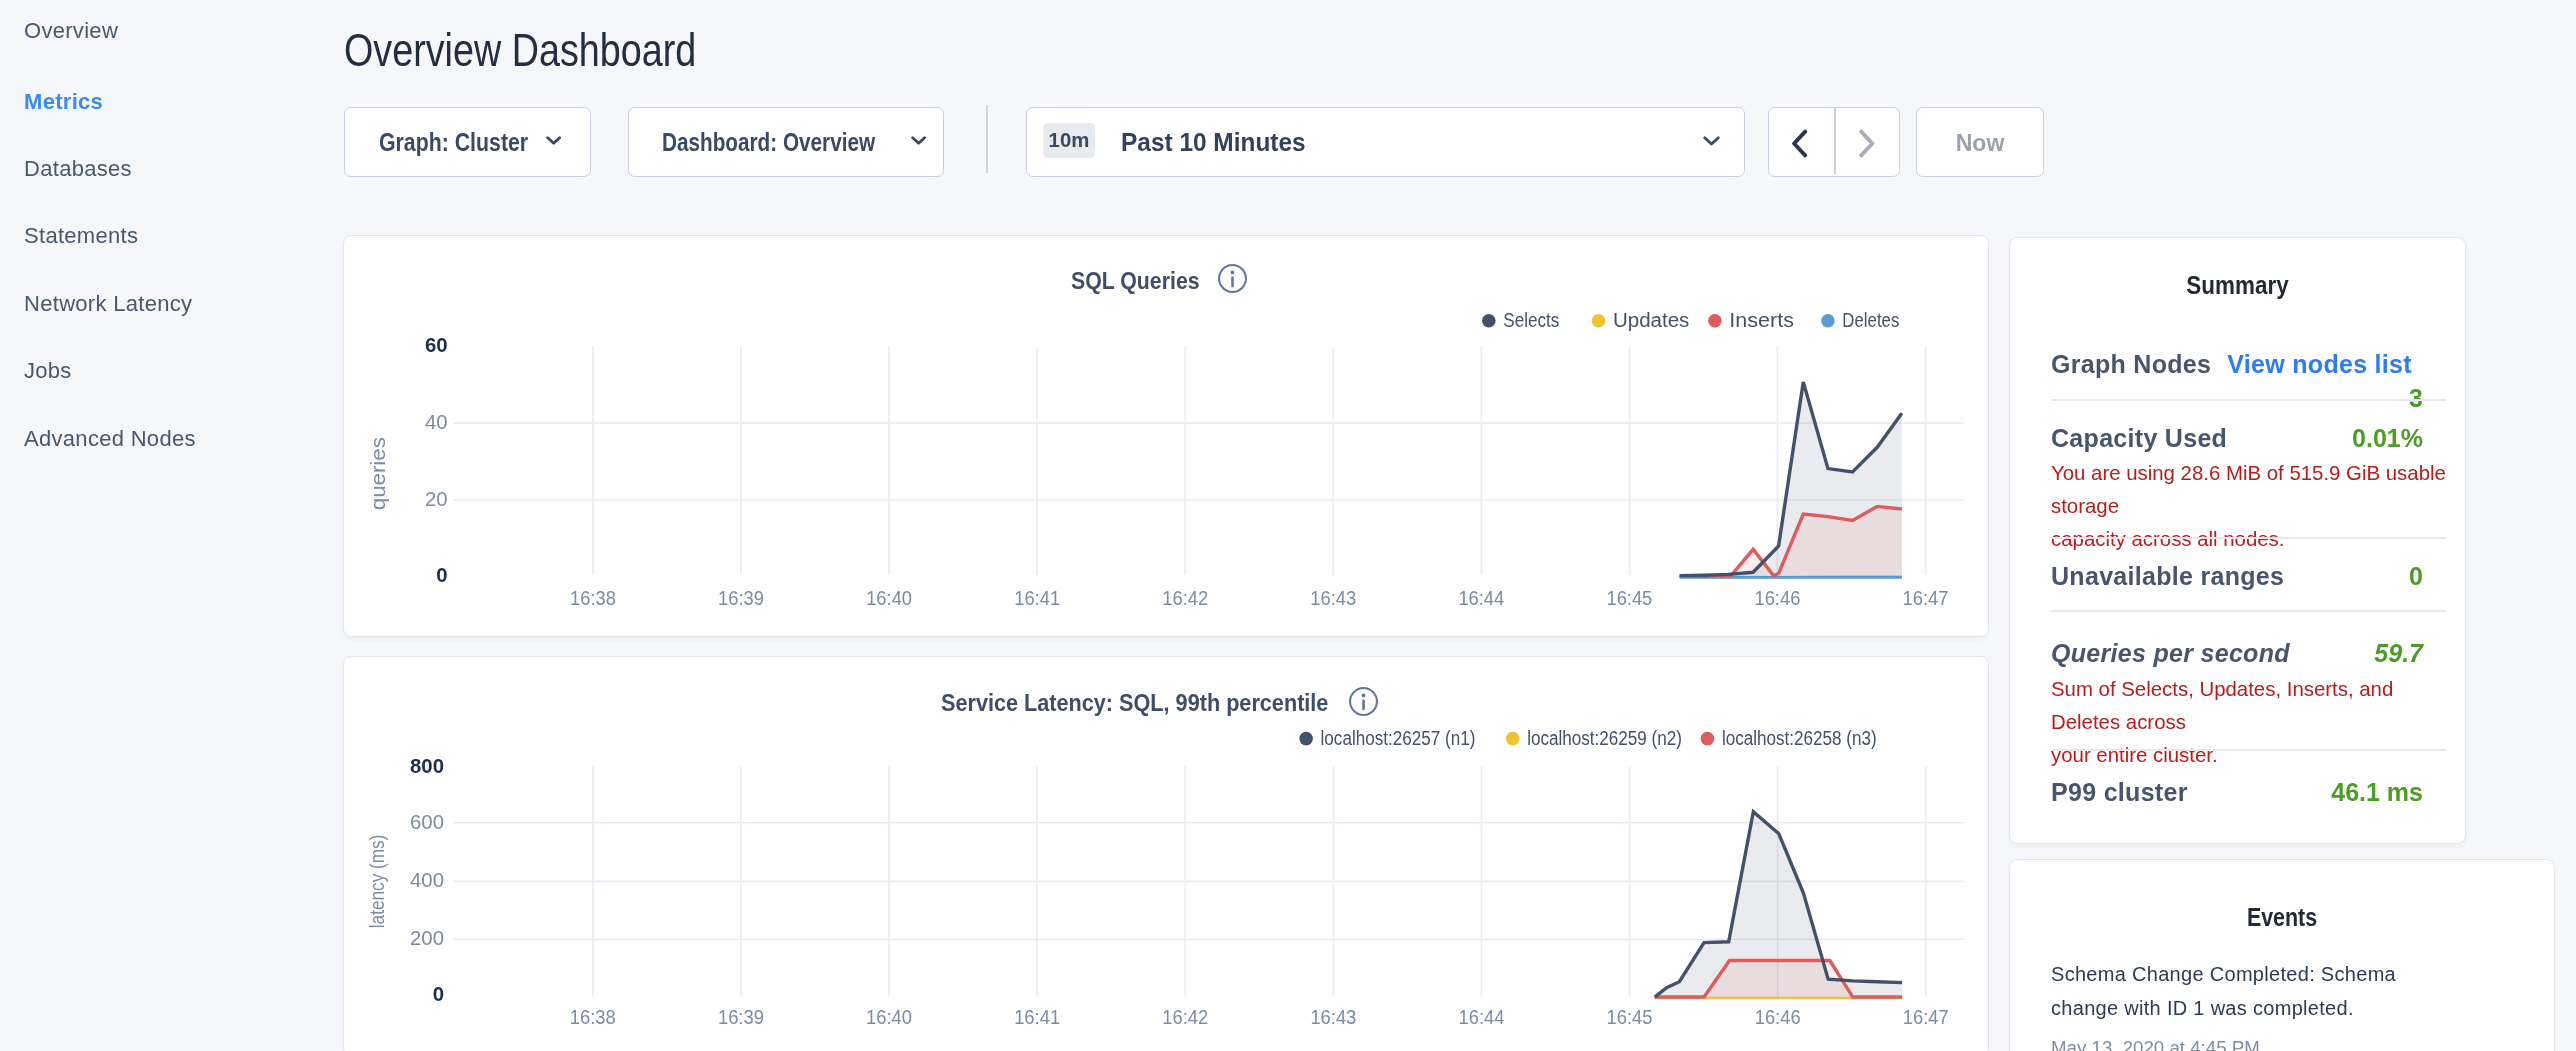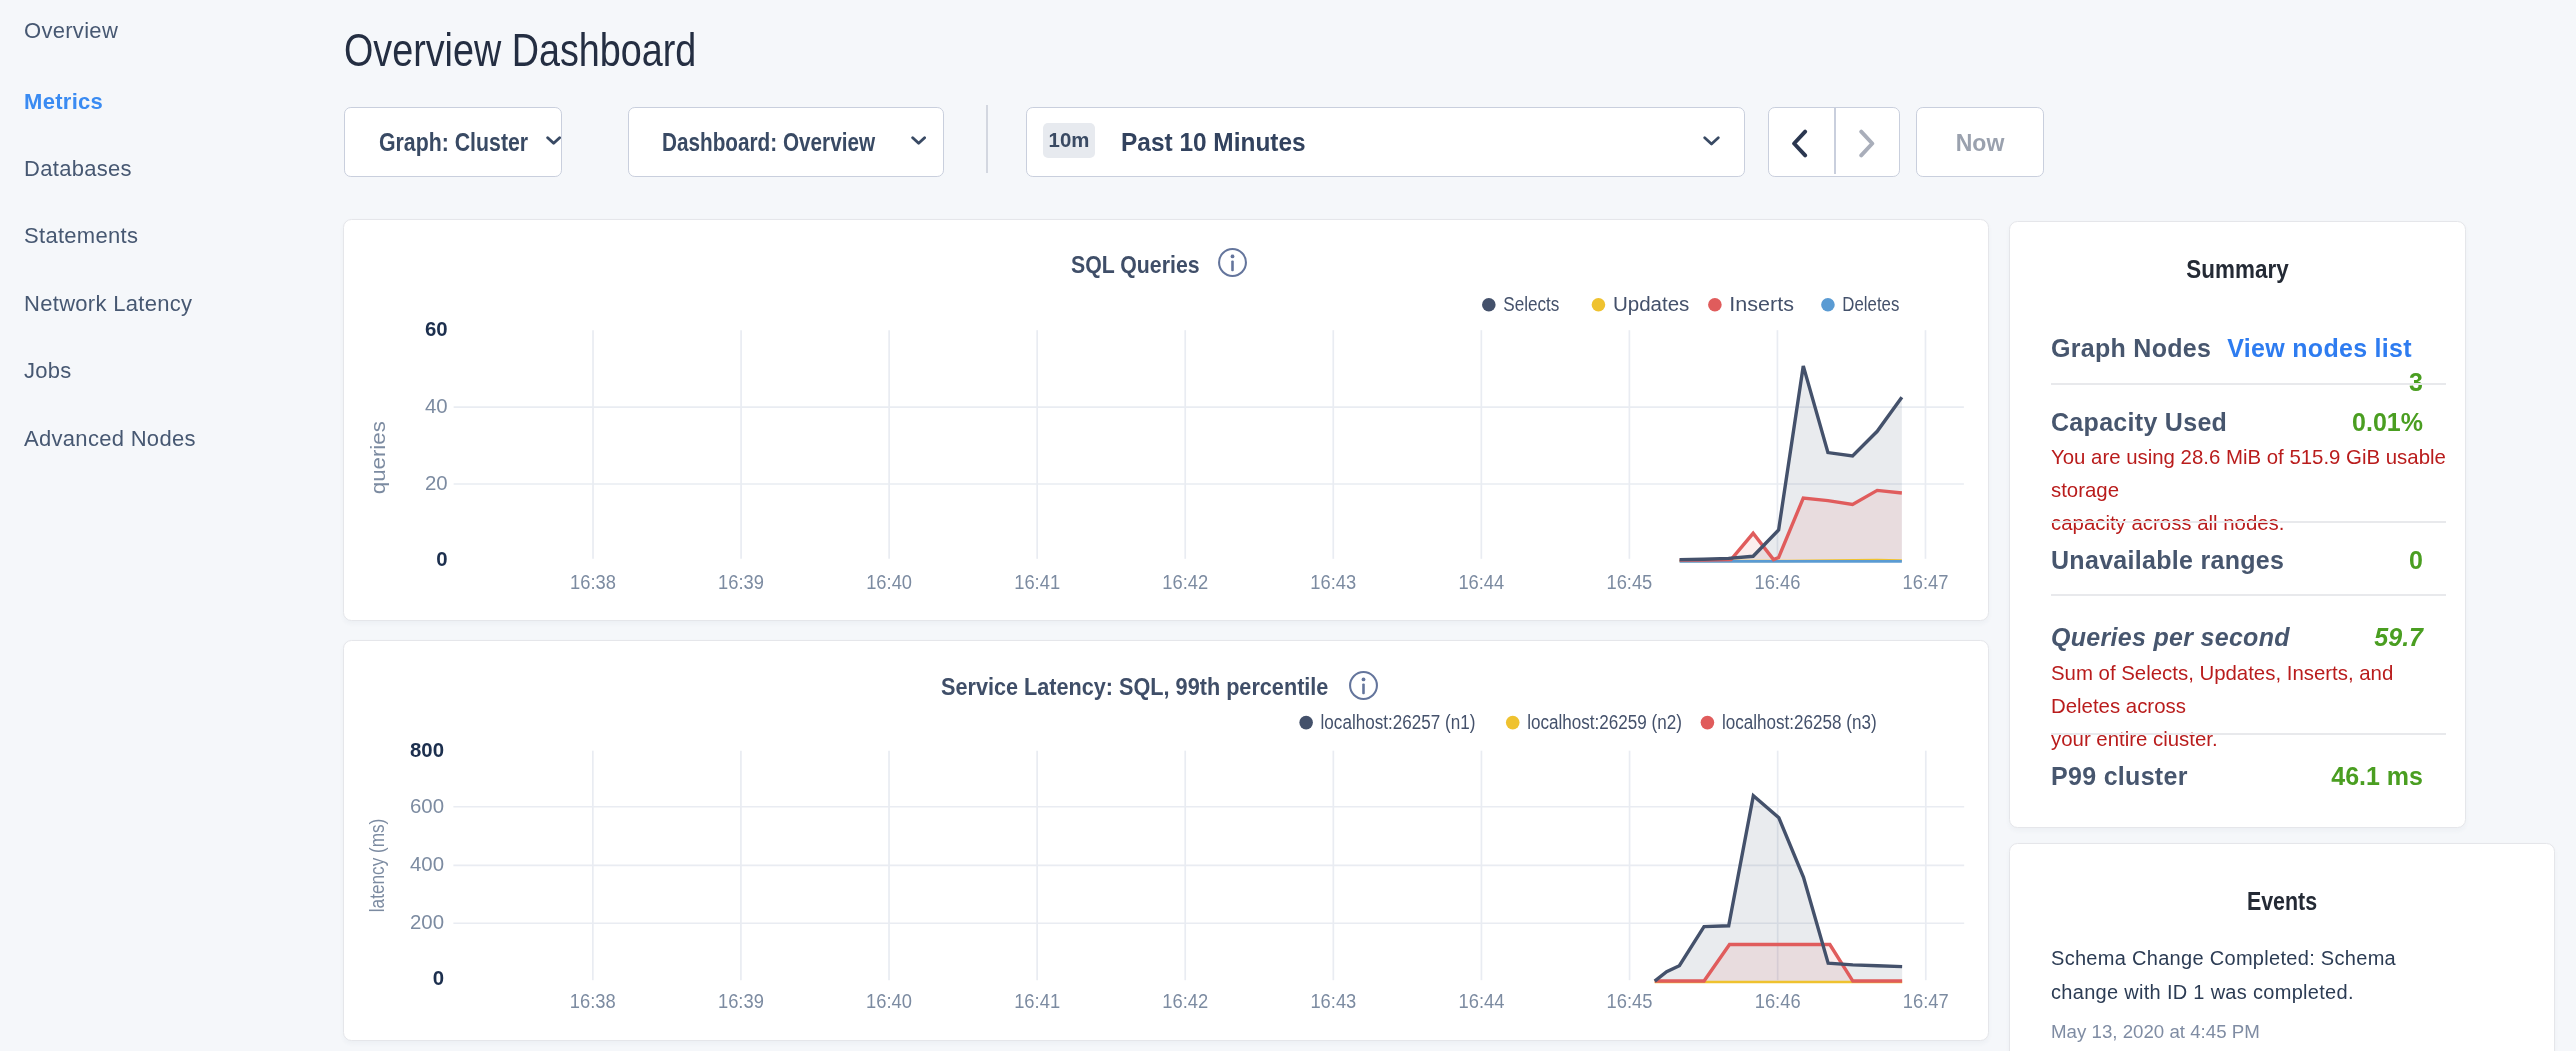--- a/index.html
+++ b/index.html
@@ -17,21 +17,21 @@
 
 .box { position:absolute; top:107px; height:70px; background:#fff; border:1.7px solid #c9cfdd; border-radius:6.8px; }
 .ddtext { position:absolute; font-size:25px; font-weight:bold; color:#394a64; top:50%; transform:translateY(-50%) scaleX(var(--sx,1)); transform-origin:left center; white-space:nowrap; }
 .chev { position:absolute; }
 #sep { position:absolute; left:986px; top:105px; width:1.7px; height:68px; background:#d3d7e0; }
 #badge { position:absolute; left:16px; top:14.5px; width:52px; height:35px; background:#e7eaef; border-radius:5.1px; font-size:20.4px; font-weight:bold; color:#3a4a63; text-align:center; line-height:35px; }
 #arrowdiv { position:absolute; left:65px; top:0px; width:1.7px; height:66px; background:#c9cfdd; }
 #nowbox { color:#9aa1ae; font-size:23px; font-weight:bold; text-align:center; line-height:71px; }
 
 
-.card { position:absolute; background:#fff; border:1.7px solid #e5e6ea; border-radius:8.5px; box-shadow:0 2.6px 4.3px rgba(60,70,90,0.04); }
+.card { position:absolute; background:#fff; border:1.7px solid #e5e6ea; border-radius:8.5px; box-shadow:0 2.6px 4.3px rgba(60,70,90,0.04);margin-top:16px; }
 #c1 { left:343px; top:219px; width:1646px; height:402px; }
 #c2 { left:343px; top:640px; width:1646px; height:401px; }
 #sum { left:2009px; top:221px; width:457px; height:607px; }
 #ev  { left:2009px; top:843px; width:546px; height:255px; }
 
 .ctitle { position:absolute; font-size:24px; font-weight:bold; color:#3f4e68; white-space:nowrap; transform:scaleX(var(--sx,1)); transform-origin:left top; }
 .info { position:absolute; }
 
 
 .srow { position:absolute; left:41px; right:42px; height:34px; line-height:34px; white-space:nowrap; }
@@ -53,21 +53,21 @@
   <div class="nav" style="top:16px;">Overview</div>
   <div class="nav active" style="top:87px;">Metrics</div>
   <div class="nav" style="top:154px;">Databases</div>
   <div class="nav" style="top:221px;">Statements</div>
   <div class="nav" style="top:289px;">Network Latency</div>
   <div class="nav" style="top:356px;">Jobs</div>
   <div class="nav" style="top:424px;">Advanced Nodes</div>
 
   <div id="h1">Overview Dashboard</div>
 
-  <div class="box" style="left:344px; width:218px;">
+  <div class="box" style="left:344px; width:247px;">
     <span class="ddtext" style="left:34px; --sx:0.852;">Graph: Cluster</span>
     <svg class="chev" style="left:201px; top:28px;" width="15.3" height="9.4" viewBox="0 0 18 11">
         <polyline points="2,2 9,8.5 16,2" fill="none" stroke="#394a64" stroke-width="3.4" stroke-linecap="round" stroke-linejoin="round"></polyline>
       </svg>
   </div>
   <div class="box" style="left:628px; width:316px;">
     <span class="ddtext" style="left:33px; --sx:0.829;">Dashboard: Overview</span>
     <svg class="chev" style="left:282px; top:28px;" width="15.3" height="9.4" viewBox="0 0 18 11">
         <polyline points="2,2 9,8.5 16,2" fill="none" stroke="#394a64" stroke-width="3.4" stroke-linecap="round" stroke-linejoin="round"></polyline>
       </svg>

